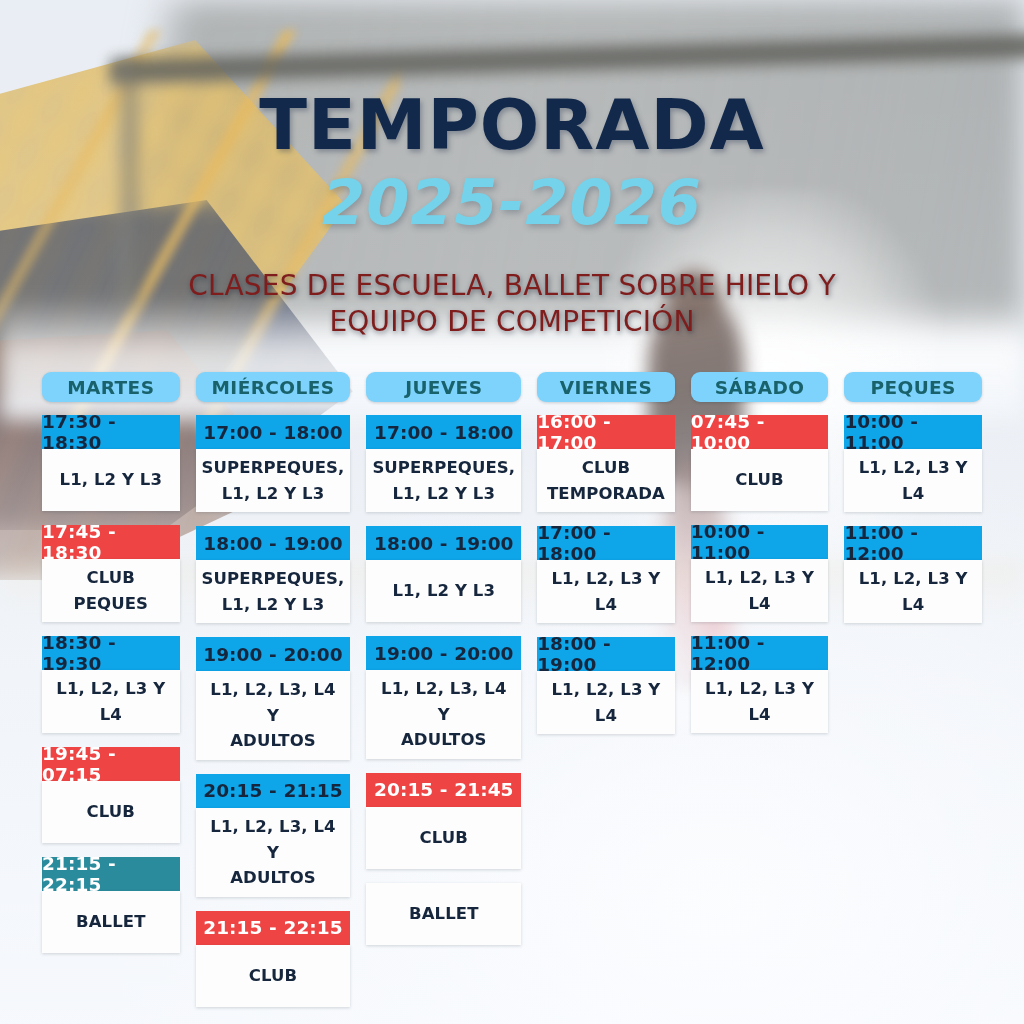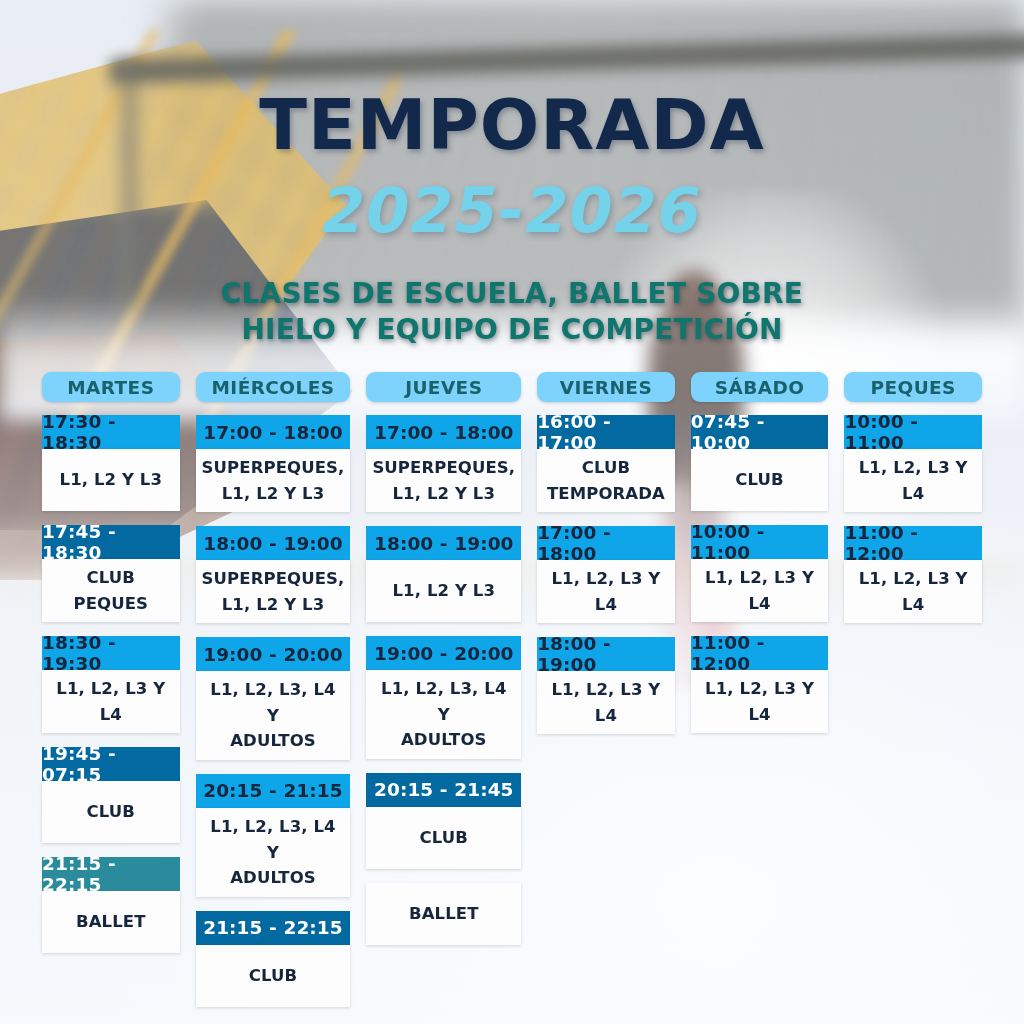--- a/index.html
+++ b/index.html
@@ -180,31 +180,31 @@
     text-shadow: 2px 3px 5px rgba(40,55,80,0.35);
   }
   #season-years {
     font-family: "DejaVu Sans", sans-serif;
     font-weight: 700;
     font-style: italic;
     font-size: 62px;
     letter-spacing: 1px;
     color: #74d3ea;
     line-height: 1.02;
-    margin-top: 20px;
+    margin-top: 12px;
     text-shadow: 2px 3px 6px rgba(40,60,80,0.30);
   }
   #subtitle {
     margin: 34px auto 0;
     width: 660px;
     font-family: "DejaVu Sans", sans-serif;
-    font-weight: 700;
+    font-weight: 400;
     font-size: 28px;
     line-height: 1.28;
-    color: #0f766e;
+    color: #7f1d1d;
     letter-spacing: .2px;
     text-shadow: 1px 2px 5px rgba(35,45,60,0.55);
   }
 
   
   #schedule {
     position: absolute;
     left: 42px;
     top: 372px;
     width: 940px;
@@ -236,21 +236,21 @@
     height: 34px;
     display: flex;
     align-items: center;
     justify-content: center;
     font-family: "DejaVu Sans", sans-serif;
     font-weight: 700;
     font-size: 18.5px;
     letter-spacing: .1px;
   }
   .slot-time.grey  { background: #0ea5e9; color: #16263d; }
-  .slot-time.cyan  { background: #0369a1; color: #ffffff; }
+  .slot-time.cyan  { background: #ef4444; color: #ffffff; }
   .slot-time.teal  { background: #2a8b9c; color: #ffffff; }
 
   .slot-body {
     background: #fdfdfd;
     min-height: 62px;
     display: flex;
     flex-direction: column;
     align-items: center;
     justify-content: center;
     text-align: center;

